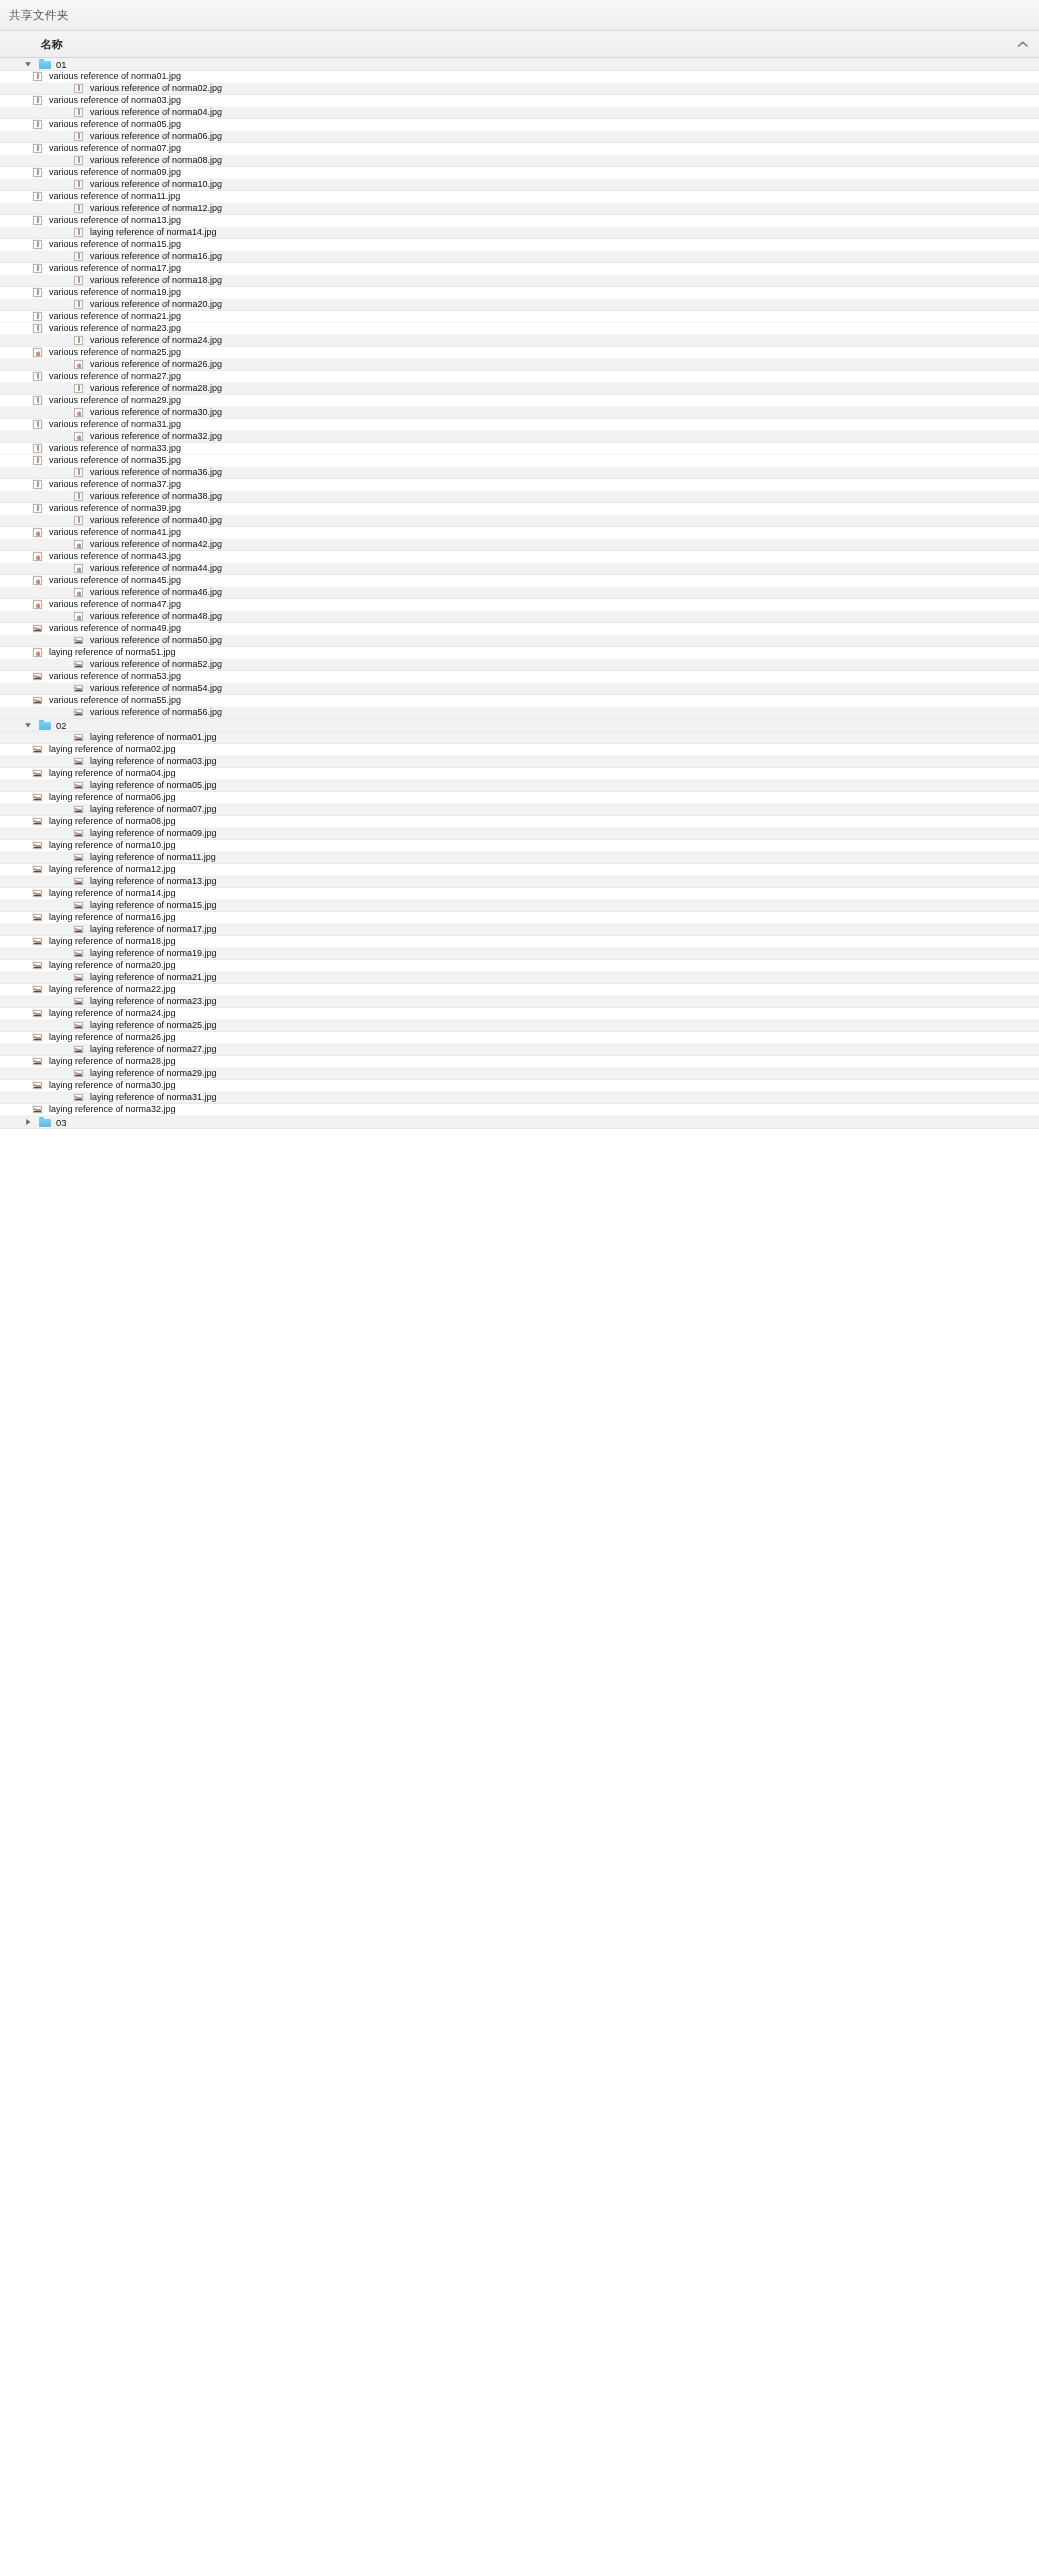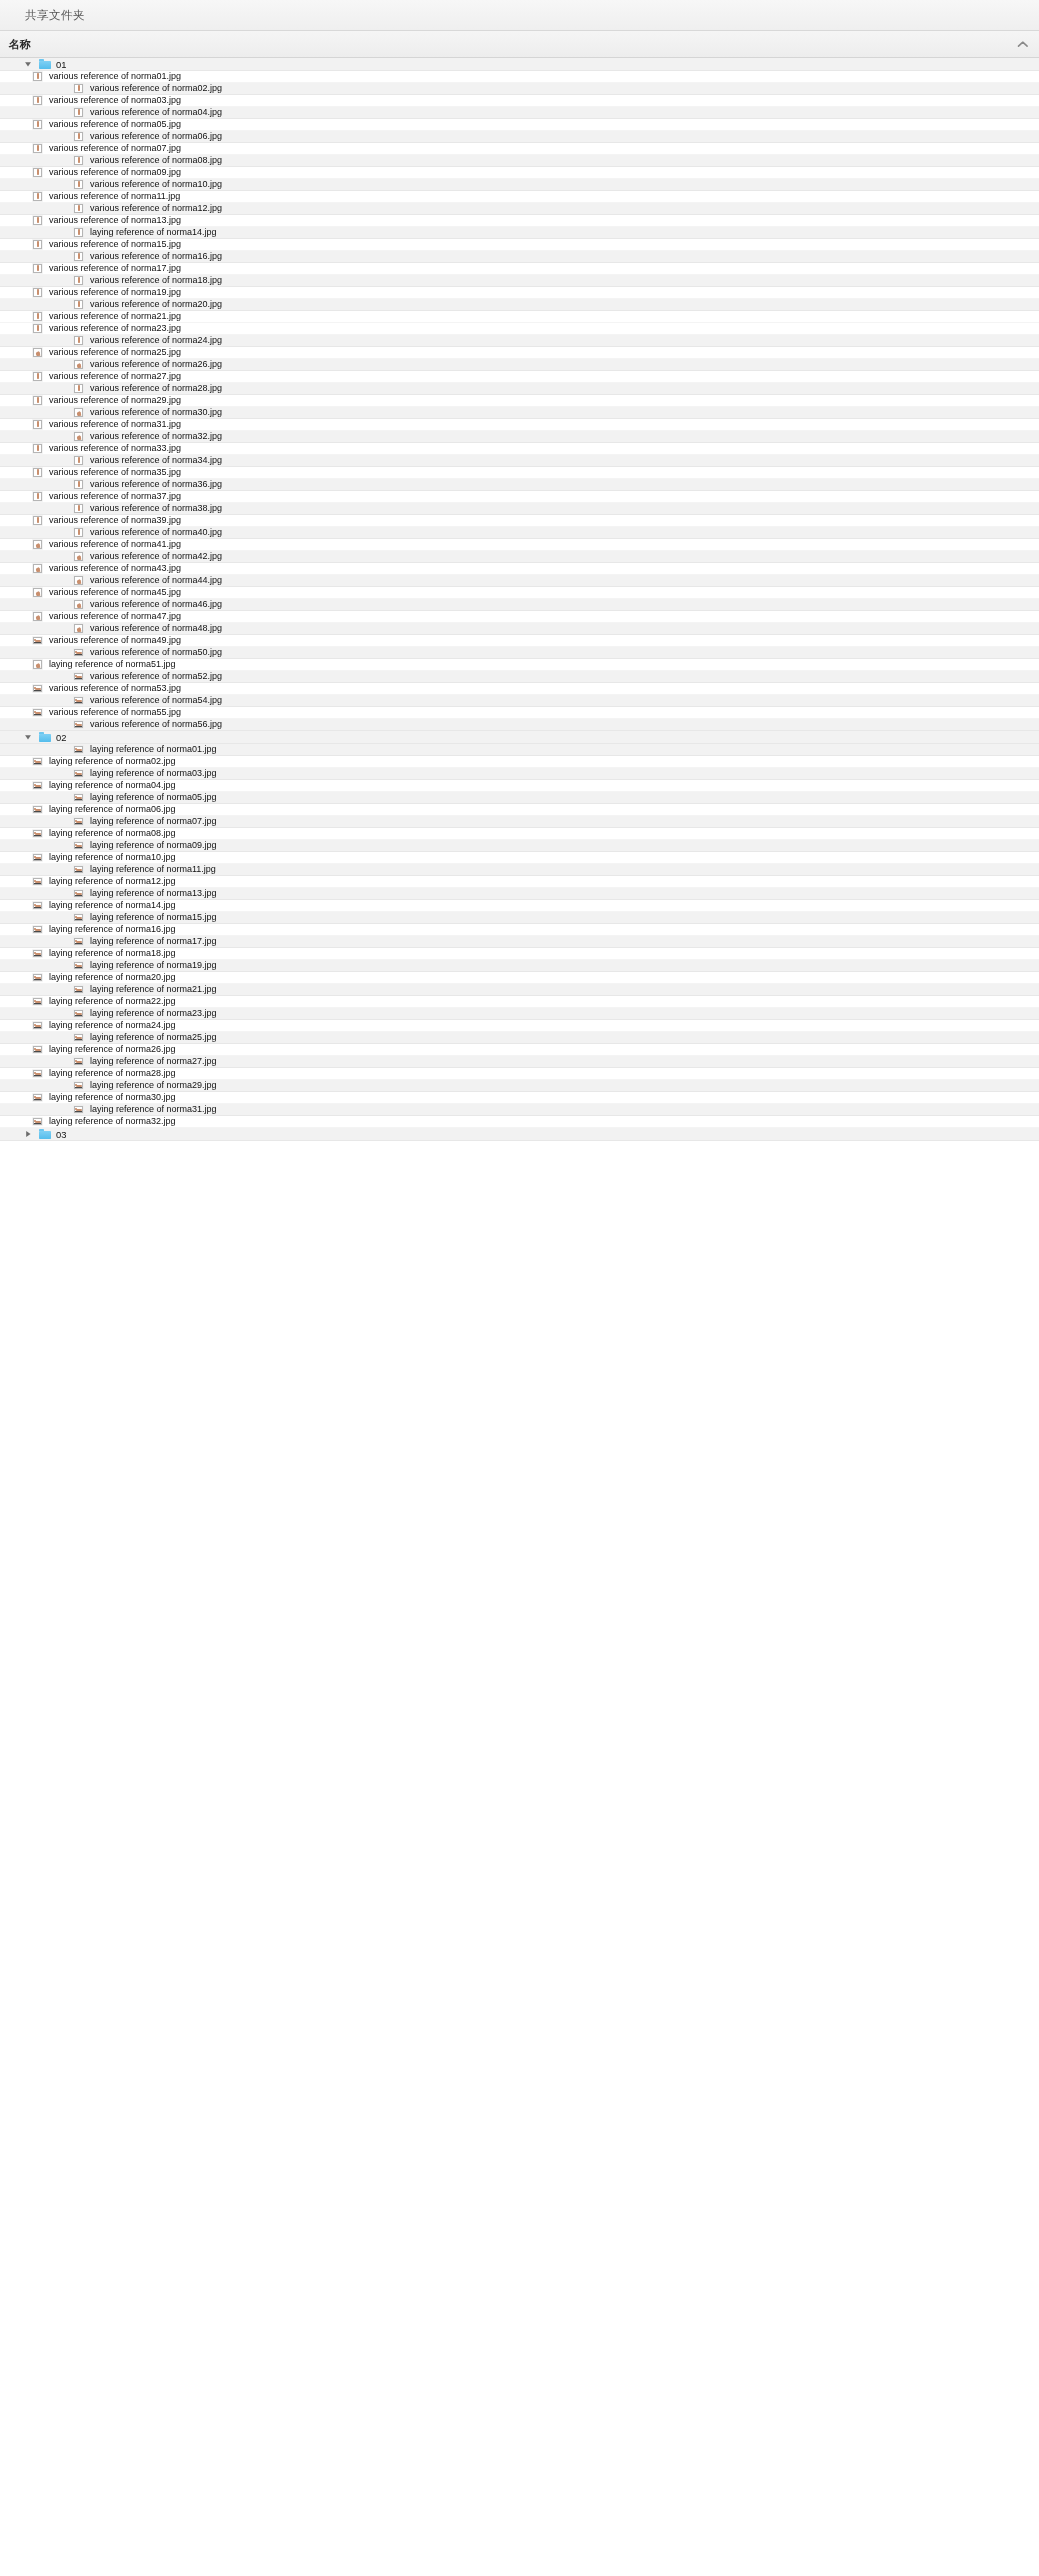--- a/index.html
+++ b/index.html
@@ -13,41 +13,42 @@
     width: 1039px;
     background: #ffffff;
   }
   
   .titlebar {
     height: 31px;
     background: linear-gradient(to bottom, #f7f7f7 0%, #efefef 100%);
     border-bottom: 0.7px solid #d8d8d8;
     display: flex;
     align-items: center;
-    padding-left: 25px;
+    padding-left: 9px;
   }
   .titlebar .title {
     font-size: 11.6px;
     color: #555555;
     letter-spacing: 0.4px;
   }
   
   .colheader {
     height: 27px;
     background: linear-gradient(to bottom, #f5f5f5 0%, #ededed 100%);
     border-bottom: 0.7px solid #d5d5d5;
     display: flex;
     align-items: center;
     padding: 0 8.7px 0 8.7px;
     position: relative;
   }
   .colheader .col-name {
     font-size: 11px;
     color: #2b2b2b;
     font-weight: bold;
+    margin-left: 32px;
   }
   .sort-chevron {
     position: absolute;
     right: 10px;
     top: 50%;
     transform: translateY(-50%);
     width: 11.6px;
     height: 7.2px;
   }
   .sort-chevron svg { display: block; }
@@ -435,27 +436,20 @@
         </span>
         <span class="fname">various reference of norma32.jpg</span>
       </div>
       <div class="row">
         <span class="file-indent"></span>
         <span class="thumb standing">
           <span class="fig"></span>
         </span>
         <span class="fname">various reference of norma33.jpg</span>
       </div>
-      <div class="row alt">
-        <span class="file-indent"></span>
-        <span class="thumb standing">
-          <span class="fig"></span>
-        </span>
-        <span class="fname">various reference of norma34.jpg</span>
-      </div>
       <div class="row">
         <span class="file-indent"></span>
         <span class="thumb standing">
           <span class="fig"></span>
         </span>
         <span class="fname">various reference of norma35.jpg</span>
       </div>
       <div class="row alt">
         <span class="file-indent"></span>
         <span class="thumb standing">

